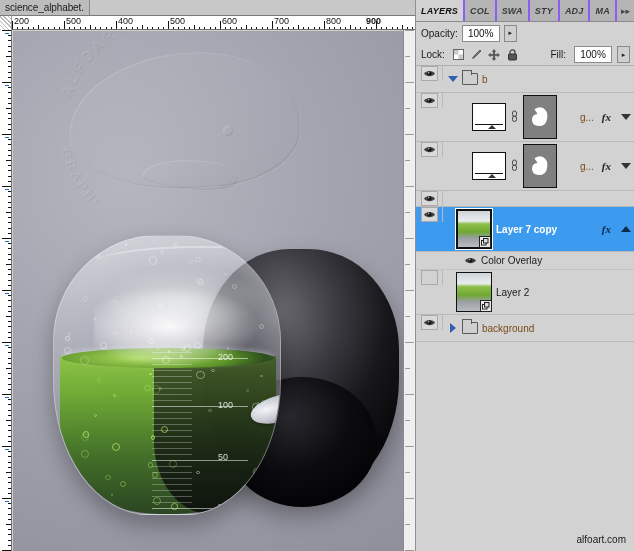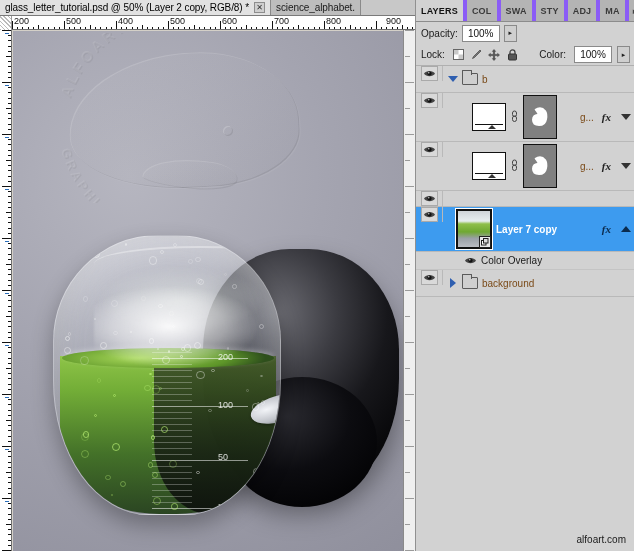--- a/index.html
+++ b/index.html
@@ -158,21 +158,21 @@
   }
   .bubble { position:absolute; border-radius:50%; border:1px solid rgba(255,255,255,.55); }
   .bubble-g { position:absolute; border-radius:50%; border:1px solid rgba(190,245,120,.75); }
 
   
   .panel { width:219px; height:551px; background:#d2d2d2; position:relative;
            border-left:1px solid #909090; display:flex; flex-direction:column; }
   .panel-tabs { height:22px; background:#b4b4b4; display:flex; align-items:stretch;
                 border-bottom:1px solid #8c8c8c; }
   .ptab { font-size:9px; font-weight:bold; color:#3a3a3a; display:flex; align-items:center;
-          padding:0 5px; background:#b4b4b4; border-right:4px solid #8b5cf6; letter-spacing:.2px; }
+          padding:0 5px; background:#b4b4b4; border-right:2px solid #8b5cf6; letter-spacing:.2px;font-style:italic; }
   .ptab.active { background:#d2d2d2; color:#111; }
   .ptab-sp { flex:1; background:#b4b4b4; }
   .ptab-arrows { display:flex; align-items:center; padding:0 4px; font-size:9px; color:#444;
                  background:#b4b4b4; }
 
   .blendrow { height:22px; display:flex; align-items:center; padding:2px 4px 2px 5px; gap:4px; }
   .blend-select { width:120px; height:17px; background:#2d8de0; border:1px solid #8a6a2a;
                   outline:1px dotted #3a3a3a; display:flex; align-items:center;
                   justify-content:space-between; padding:0 2px 0 4px; }
   .blend-select span.v { font-size:10px; color:#ffffff; }
@@ -240,24 +240,20 @@
       linear-gradient(180deg,#cfd4d8 0%,#e8eef0 28%,#8fbf4a 36%,#6fa832 58%,#9aa0a6 76%,#b9bcc2 100%);}
 </style>
 </head>
 <body>
 
 <div class="app">
 
   <div class="doc-area">
 
     <div class="tabbar">
-      <div class="tab active">
-        <span>glass_letter_tutorial.psd @ 50% (Layer 2 copy, RGB/8) *</span>
-        <span class="tab-close">✕</span>
-      </div>
       <div class="tab inactive">
         <span>science_alphabet.</span>
       </div>
     </div>
 
     <div class="ruler-h">
       <div class="rh-inner" id="rh-inner" style="width: 456px;">
           <div class="rtick maj" style="left: 0px;"></div>
           <div class="rlabel" style="left: 0px;">200</div>
           <div class="rtick min" style="left: 5.2px;"></div>
@@ -329,21 +325,21 @@
           <div class="rtick min" style="left: 317.2px;"></div>
           <div class="rtick min" style="left: 322.4px;"></div>
           <div class="rtick min" style="left: 327.6px;"></div>
           <div class="rtick min" style="left: 332.8px;"></div>
           <div class="rtick mid" style="left: 338px;"></div>
           <div class="rtick min" style="left: 343.2px;"></div>
           <div class="rtick min" style="left: 348.4px;"></div>
           <div class="rtick min" style="left: 353.6px;"></div>
           <div class="rtick min" style="left: 358.8px;"></div>
           <div class="rtick maj" style="left: 364px;"></div>
-          <div class="rlabel" style="left: 372px;">900</div>
+          <div class="rlabel" style="left: 352px; font-weight: bold;">900</div>
           <div class="rtick min" style="left: 369.2px;"></div>
           <div class="rtick min" style="left: 374.4px;"></div>
           <div class="rtick min" style="left: 379.6px;"></div>
           <div class="rtick min" style="left: 384.8px;"></div>
           <div class="rtick mid" style="left: 390px;"></div>
           <div class="rtick min" style="left: 395.2px;"></div>
           <div class="rtick min" style="left: 400.4px;"></div>
         </div>
     </div>
     <div class="ruler-corner"></div>
@@ -667,21 +663,21 @@
         <svg width="12" height="12" viewBox="0 0 12 12">
           <path d="M6 0.5 L7.6 2.4 H6.6 V5.4 H9.6 V4.4 L11.5 6 L9.6 7.6 V6.6 H6.6 V9.6 H7.6 L6 11.5 L4.4 9.6 H5.4 V6.6 H2.4 V7.6 L0.5 6 L2.4 4.4 V5.4 H5.4 V2.4 H4.4 Z" fill="#555" stroke="#333" stroke-width=".5"></path>
         </svg>
       </span>
       <span class="lock-ic">
         <svg width="11" height="12" viewBox="0 0 11 12">
           <path d="M3 5 V3.4 A2.5 2.5 0 0 1 8 3.4 V5" fill="none" stroke="#444" stroke-width="1.3"></path>
           <rect x="1.5" y="5" width="8" height="6" rx="1" fill="#555" stroke="#333"></rect>
         </svg>
       </span>
-      <span class="fill-label">Color:</span>
+      <span class="fill-label">Fill:</span>
       <div class="numbox">100%</div>
       <div class="spin">▸</div>
     </div>
 
     <div class="layers" id="layer-list">
         <div class="lrow">
           <div class="eyecell">
       <div class="eyebox">
               <svg width="13" height="9" viewBox="0 0 13 9">
       <path d="M1 4.5 C3 1, 10 1, 12 4.5 C10 8, 3 8, 1 4.5 Z" fill="#444"></path>
@@ -801,20 +797,38 @@
       <path d="M1 4.5 C3 1, 10 1, 12 4.5 C10 8, 3 8, 1 4.5 Z" fill="#444"></path>
       <circle cx="6.5" cy="4.5" r="2.1" fill="#111"></circle>
       <circle cx="5.8" cy="3.8" r=".7" fill="#ddd"></circle>
     </svg>
             </span>
           <span class="lname dark">Color Overlay</span>
         </div>
         </div>
         <div class="lrow">
           <div class="eyecell">
+      <div class="eyebox empty"></div>
+          </div>
+          <div class="lbody" style="padding-left:13px;min-height:44px">
+          <span class="thumb" style="height:40px;width:36px">
+            <span class="jar-th"></span>
+            <span class="mini-mask">
+              <svg width="8" height="8" viewBox="0 0 8 8">
+                <rect x="0.5" y="2.5" width="4.5" height="4.5" fill="#fff" stroke="#222"></rect>
+                <rect x="2.5" y="0.5" width="4.5" height="4.5" fill="#ddd" stroke="#222"></rect>
+              </svg>
+            </span>
+          </span>
+          <span class="lname dark">Layer 2</span>
+
+        </div>
+        </div>
+        <div class="lrow">
+          <div class="eyecell">
       <div class="eyebox">
               <svg width="13" height="9" viewBox="0 0 13 9">
       <path d="M1 4.5 C3 1, 10 1, 12 4.5 C10 8, 3 8, 1 4.5 Z" fill="#444"></path>
       <circle cx="6.5" cy="4.5" r="2.1" fill="#111"></circle>
       <circle cx="5.8" cy="3.8" r=".7" fill="#ddd"></circle>
     </svg>
             </div>
           </div>
           <div class="lbody" style="padding-left:4px">
           <span class="disc">

